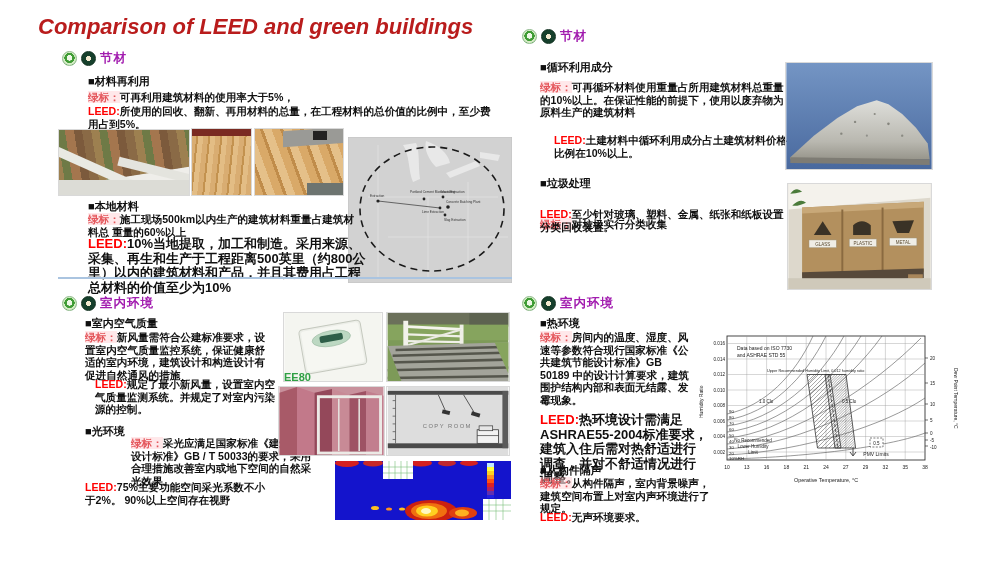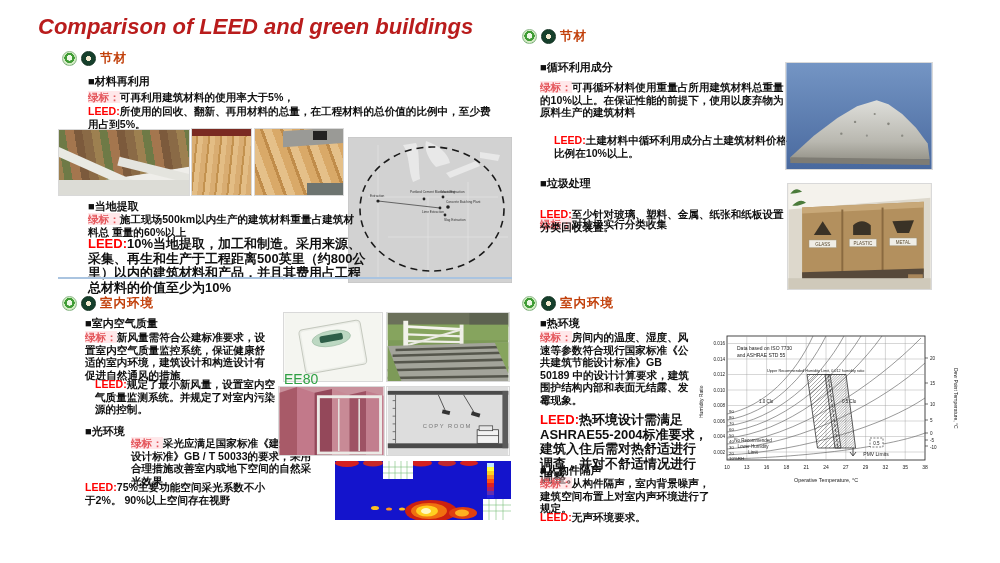--- a/index.html
+++ b/index.html
@@ -1,33 +1,33 @@
 <!DOCTYPE html>
 <html><head>
 <meta charset="utf-8">
 <style>
   html,body{margin:0;padding:0;}
   body{width:1000px;height:563px;background:#ffffff;position:relative;overflow:hidden;
        font-family:"Liberation Sans","DejaVu Sans",sans-serif;}
   .abs{position:absolute;}
   .title{font-size:22px;font-weight:bold;font-style:italic;color:#b91c1c;}
   .hdr{display:flex;align-items:center;gap:4px;}
-  .hdr-label{font-size:12.5px;font-weight:bold;color:#c2410c;letter-spacing:1px;}
+  .hdr-label{font-size:12.5px;font-weight:bold;color:#a21caf;letter-spacing:1px;}
   .eco-icon{width:15px;height:15px;border-radius:50%;box-sizing:border-box;border:1px solid #8db98a;
     background:radial-gradient(circle at 50% 45%, #eef7e6 0 28%, #3f9c35 30% 52%, #d4ecc4 54% 72%, #2e7d32 74% 100%);}
   .leed-icon{width:15px;height:15px;border-radius:50%;box-sizing:border-box;border:1px solid #10301f;
     background:radial-gradient(circle at 50% 50%, #f2ead0 0 26%, #16402c 28% 100%);}
   .sh{font-size:11px;font-weight:bold;color:#101010;}
   .tb{font-size:10.6px;font-weight:bold;color:#101010;line-height:1.18;}
   .tb2{font-size:13px;font-weight:bold;color:#101010;line-height:1.12;}
   .gl{color:#e4575c;background:rgba(255,190,195,0.35);}
   .ll{color:#ff0000;}
   .photo{border:1px solid #d9d9d9;box-sizing:border-box;overflow:hidden;}
   .divider{background:#aac4e0;}
-  .ee-label{font-size:14px;font-weight:normal;color:#2fa044;}
+  .ee-label{font-size:11px;font-weight:bold;color:#2fa044;}
   svg text{font-family:"Liberation Sans","DejaVu Sans",sans-serif;}
 </style>
 </head>
 <body>
 
 <div class="abs title" style="left:38px;top:14px;">Comparison of LEED and green buildings</div>
 
 <div>
   <div class="abs hdr" style="left:62px;top:50px;">
     <span class="eco-icon"></span>
@@ -78,21 +78,21 @@
     <circle cx="97" cy="78" r="1.4" fill="#222"></circle>
       <circle cx="92" cy="71" r="1.4" fill="#222"></circle>
     <text x="22" y="60" font-size="3.2" fill="#333">Extraction</text>
     <text x="62" y="56" font-size="3.2" fill="#333">Portland Cement Manufacturing</text>
     <text x="92" y="56" font-size="3.2" fill="#333">Gravel Extraction</text>
     <text x="98" y="66" font-size="3.2" fill="#333">Concrete Batching Plant</text>
     <text x="96" y="84" font-size="3.2" fill="#333">Slag Extraction</text>
     <text x="74" y="76" font-size="3.2" fill="#333">Lime Extraction</text>
   </svg>
 
-  <div class="abs sh" style="left:88px;top:199px;">■当地提取</div>
+  <div class="abs sh" style="left:88px;top:199px;">■本地材料</div>
   <div class="abs tb" style="left:88px;top:213px;width:272px;">
     <span class="gl">绿标：</span><span>施工现场500km以内生产的建筑材料重量占建筑材料总 重量的60%以上</span>
   </div>
   <div class="abs tb2" style="left:88px;top:237px;width:280px;">
     <span class="ll">LEED:</span><span>10%当地提取，加工和制造。采用来源、采集、再生和生产于工程距离500英里（约800公里）以内的建筑材料和产品，并且其费用占工程总材料的价值至少为10%</span>
   </div>
   <div class="abs divider" style="left:58px;top:277px;width:454px;height:2px;"></div>
 </div>
 
 <div>

